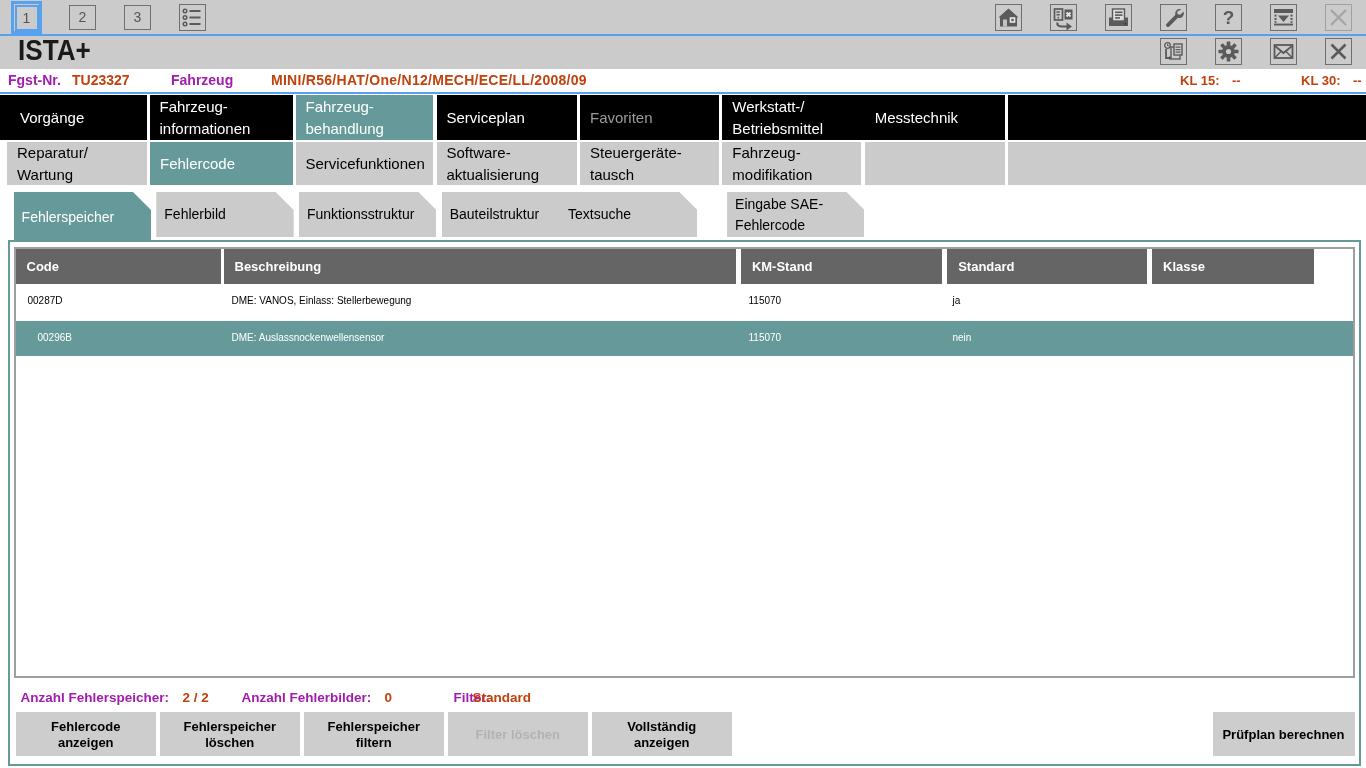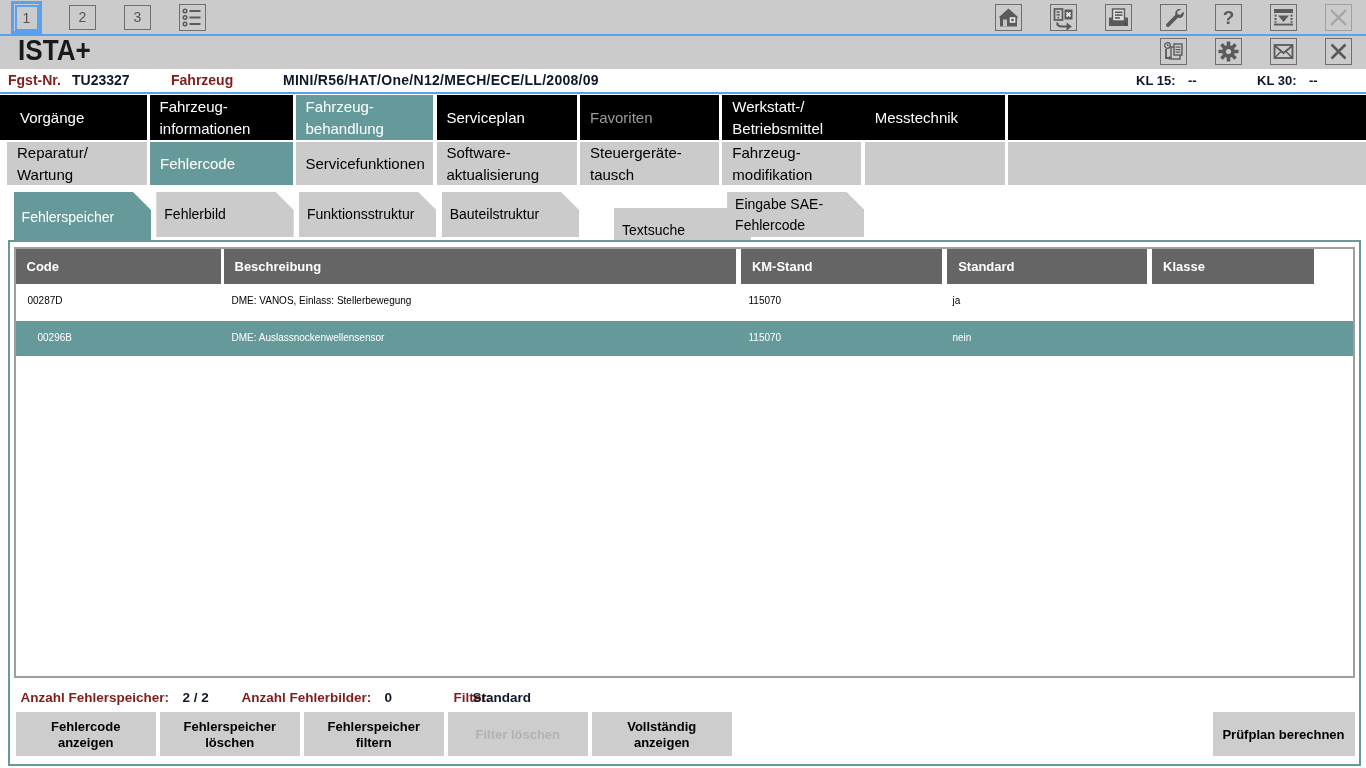--- a/index.html
+++ b/index.html
@@ -21,24 +21,24 @@
   .icobox { position:absolute; width:27px; height:27px; border:1px solid #6f6f6f; }
   .icobox svg { display:block; }
   #blue1 { left:0; top:34px; width:1366px; height:2px; background:#58a1ef; }
 
   
   #titlebar { left:0; top:36px; width:1366px; height:33px; background:#cbcbcb; }
   #ista { position:absolute; left:18px; top:33.5px; font-size:29px; font-weight:bold; color:#1a1a1a; transform:scaleX(0.9); transform-origin:left top;}
 
   
   #vrow { left:0; top:69px; width:1366px; height:23px; background:#fff; font-size:14px; font-weight:bold; }
-  .kl { font-size:13px !important; }
+  .kl { font-size:13px !important;margin-left:44px; }
   #vrow span { position:absolute; top:3px; white-space:pre; }
-  .glabel { color:#7f1d1d; }
-  .gval { color:#0f172a; }
+  .glabel { color:#a21caf; }
+  .gval { color:#c2410c; }
   #blue2 { left:0; top:92px; width:1366px; height:2px; background:#58a1ef; }
 
   
   .m1 { position:absolute; top:95px; height:45px; background:#000; color:#fff;
     font-size:15px; display:flex; flex-direction:column; justify-content:center;
     line-height:22px; padding-left:10px; }
   .m2 { position:absolute; top:142px; height:43px; background:#cbcbcb; color:#000;
     font-size:15px; display:flex; flex-direction:column; justify-content:center;
     line-height:22px; padding-left:10px; }
   .teal { background:#669a9a !important; color:#fff !important; }
@@ -194,21 +194,21 @@
   <div class="icobox" style="left:1325px; top:38px;" id="ic-x2">
       <svg width="25" height="25" viewBox="0 0 25 25">
         <path d="M5.5 5.5 L19.5 19.5 M19.5 5.5 L5.5 19.5" stroke="#5a5a5a" stroke-width="2.6"></path>
       </svg>
     </div>
 
   <div class="abs" id="vrow">
     <span class="glabel" style="left:8px;">Fgst-Nr.</span>
     <span class="gval" style="left:72px;">TU23327</span>
     <span class="glabel" style="left:171px;">Fahrzeug</span>
-    <span class="gval" style="left:252px; letter-spacing:0.28px;padding-left:31px;">MINI/R56/HAT/One/N12/MECH/ECE/LL/2008/09</span>
+    <span class="gval" style="left:240px; letter-spacing:0.28px;padding-left:31px;">MINI/R56/HAT/One/N12/MECH/ECE/LL/2008/09</span>
     <span class="gval kl" style="left:1136px; top:4px;">KL 15:</span>
     <span class="gval kl" style="left:1188px; top:4px;">--</span>
     <span class="gval kl" style="left:1257px; top:4px;">KL 30:</span>
     <span class="gval kl" style="left:1309px; top:4px;">--</span>
   </div>
   <div class="abs" id="blue2"></div>
 
   <div class="m1" style="left:0; width:146.5px; padding-left:20px;">Vorgänge</div>
   <div class="m1" style="left:149.5px; width:143px;">Fahrzeug-<br>informationen</div>
   <div class="m1 teal" style="left:295.5px; width:137.5px;">Fahrzeug-<br>behandlung</div>
@@ -224,21 +224,21 @@
   <div class="m2" style="left:436.5px; width:140.5px;">Software-<br>aktualisierung</div>
   <div class="m2" style="left:580px; width:139px;">Steuergeräte-<br>tausch</div>
   <div class="m2" style="left:722.3px; width:138.6px;">Fahrzeug-<br>modifikation</div>
   <div class="m2" style="left:864.7px; width:140.2px;"></div>
   <div class="m2" style="left:1008.3px; width:357.7px;"></div>
 
   <div class="tab" id="tabsel" style="left:13.6px; width:137.4px;">Fehlerspeicher</div>
   <div class="tab" style="left:156.3px; width:137.4px;">Fehlerbild</div>
   <div class="tab" style="left:299px; width:137.4px;">Funktionsstruktur</div>
   <div class="tab" style="left:441.7px; width:137.4px;">Bauteilstruktur</div>
-  <div class="tab" style="left:614px; width:137.4px;margin-top:16px;">Textsuche</div>
+  <div class="tab" style="left:560px; width:137.4px;">Textsuche</div>
   <div class="tab" style="left:727.1px; width:137.4px;">Eingabe SAE-<br>Fehlercode</div>
 
   <div class="abs" id="panel">
     <div class="abs" id="tbl">
       <div class="th" style="left:0px; width:205px;">Code</div>
       <div class="th" style="left:208px; width:512.6px;">Beschreibung</div>
       <div class="th" style="left:725.4px; width:201.4px;">KM-Stand</div>
       <div class="th" style="left:931.7px; width:199.9px;">Standard</div>
       <div class="th" style="left:1136.5px; width:162px;">Klasse</div>
       <div id="row1">

